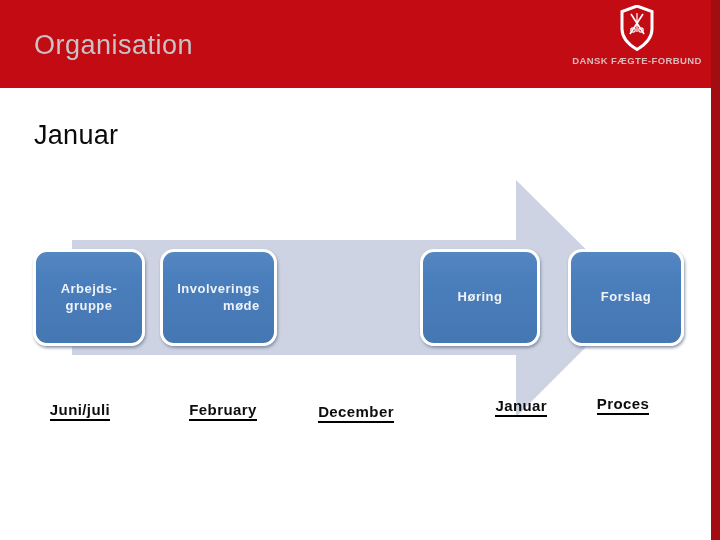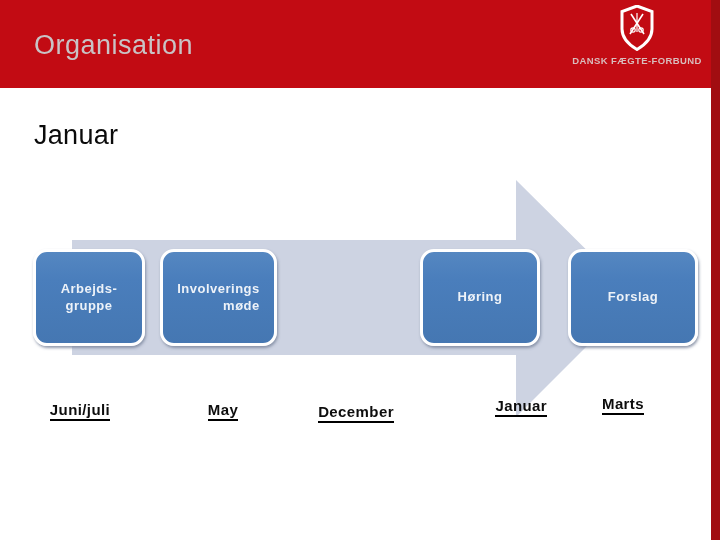--- a/index.html
+++ b/index.html
@@ -91,21 +91,21 @@
     font-size: 13px;
     font-weight: bold;
     letter-spacing: 0.5px;
     line-height: 1.3;
     white-space: pre-line;
   }
   .step-1 { left: 33px;  width: 112px; }
   .step-2 { left: 160px; width: 117px; text-align: right; }
   .step-3 { left: 295px; width: 118px; }
   .step-4 { left: 420px; width: 120px; }
-  .step-5 { left: 568px; width: 130px; }
+  .step-5 { left: 568px; width: 116px; }
 
   
   .date-label {
     position: absolute;
     width: 140px;
     text-align: center;
     z-index: 4;
   }
   .date-label span {
     display: inline-block;
@@ -164,25 +164,25 @@
     <span class="step-label">Høring</span>
   </div>
   <div class="step-box step-5">
     <span class="step-label">Forslag</span>
   </div>
 
   <div class="date-label date-1">
     <span>Juni/juli</span>
   </div>
   <div class="date-label date-2">
-    <span>May</span>
+    <span>February</span>
   </div>
   <div class="date-label date-3">
     <span>December</span>
   </div>
   <div class="date-label date-4">
     <span>Januar</span>
   </div>
   <div class="date-label date-5">
-    <span>Marts</span>
+    <span>Proces</span>
   </div>
 
 </div>
 
 </body></html>

